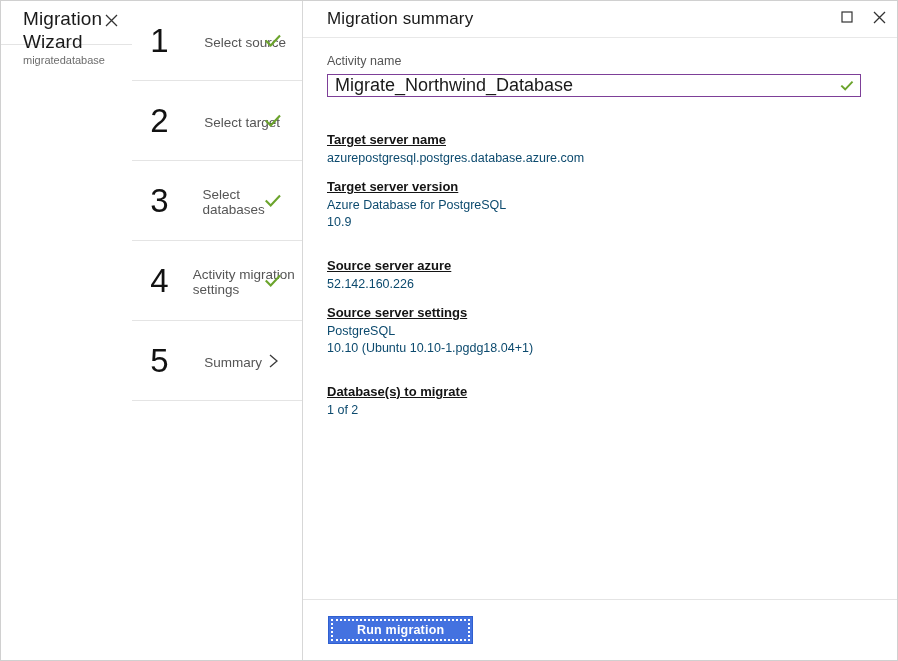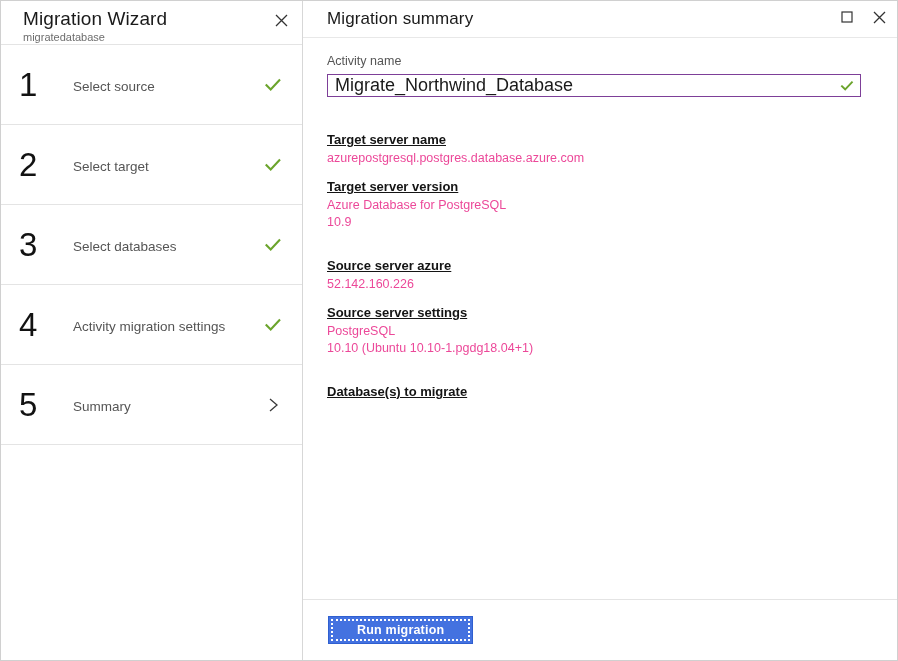--- a/index.html
+++ b/index.html
@@ -23,21 +23,21 @@
   }
 
   
   .left-panel {
     width: 315px;
     height: 100%;
     box-sizing: border-box;
     background: #ffffff;
     border-right: 1px solid #d7d7d7;
     display: flex;
-    flex-direction: column;
+    flex-direction: row;
     position: relative;
   }
   .left-header {
     position: relative;
     height: 44px;
     box-sizing: border-box;
     border-bottom: 1px solid #e4e4e4;
     padding: 6px 0 0 22px;
   }
   .wizard-title {
@@ -209,21 +209,21 @@
   .summary-key {
     font-size: 13px;
     font-weight: bold;
     color: #141414;
     line-height: 18px;
     margin-bottom: 1px;
     text-decoration: underline;
   }
   .summary-val {
     font-size: 12.5px;
-    color: #ec4899;
+    color: #0c4a6e;
     line-height: 17px;
   }
 
   .right-footer {
     height: 61px;
     box-sizing: border-box;
     border-top: 1px solid #e4e4e4;
     display: flex;
     align-items: center;
     padding-left: 26px;
@@ -368,20 +368,21 @@
         </div>
 
         <div class="summary-group">
           <div class="summary-key">Source server settings</div>
           <div class="summary-val">PostgreSQL</div>
           <div class="summary-val">10.10 (Ubuntu 10.10-1.pgdg18.04+1)</div>
         </div>
 
         <div class="summary-group spaced">
           <div class="summary-key">Database(s) to migrate</div>
+          <div class="summary-val">1 of 2</div>
         </div>
 
       </div>
     </div>
 
     <div class="right-footer">
       <button class="run-btn">Run migration</button>
     </div>
 
   </div>

